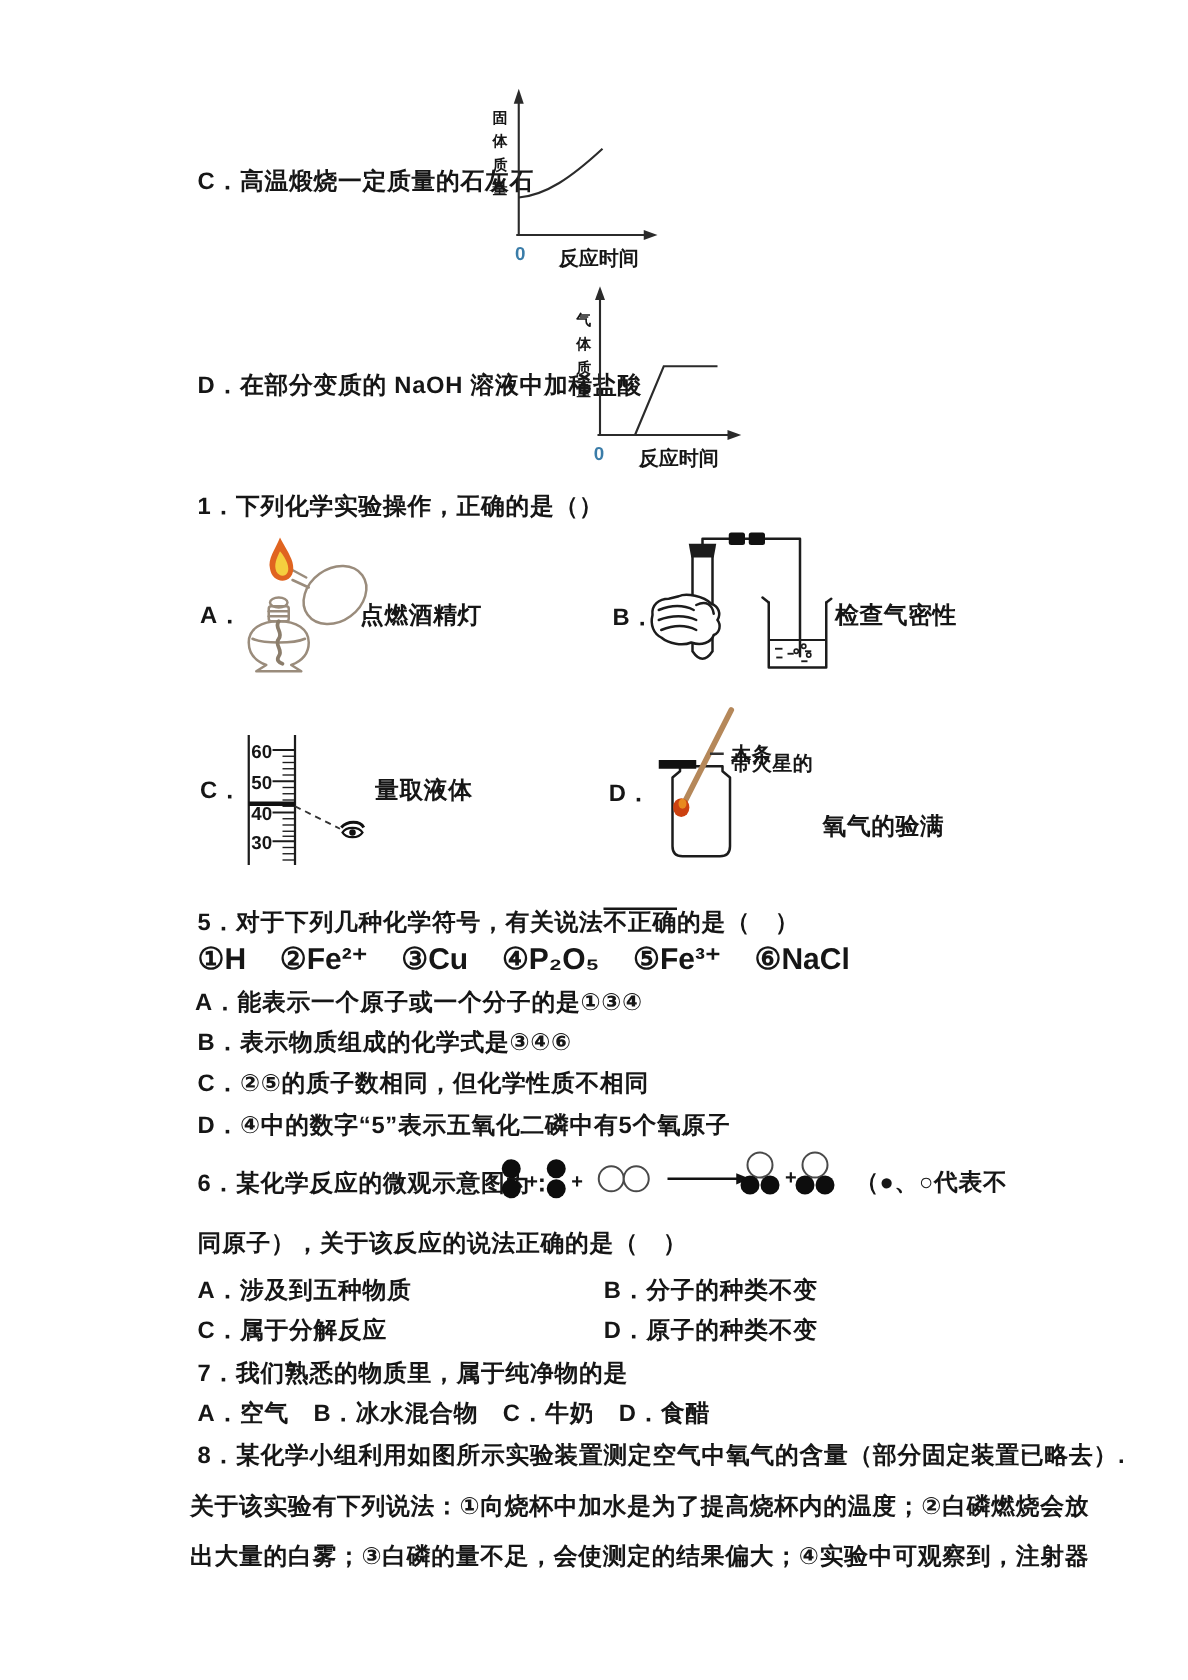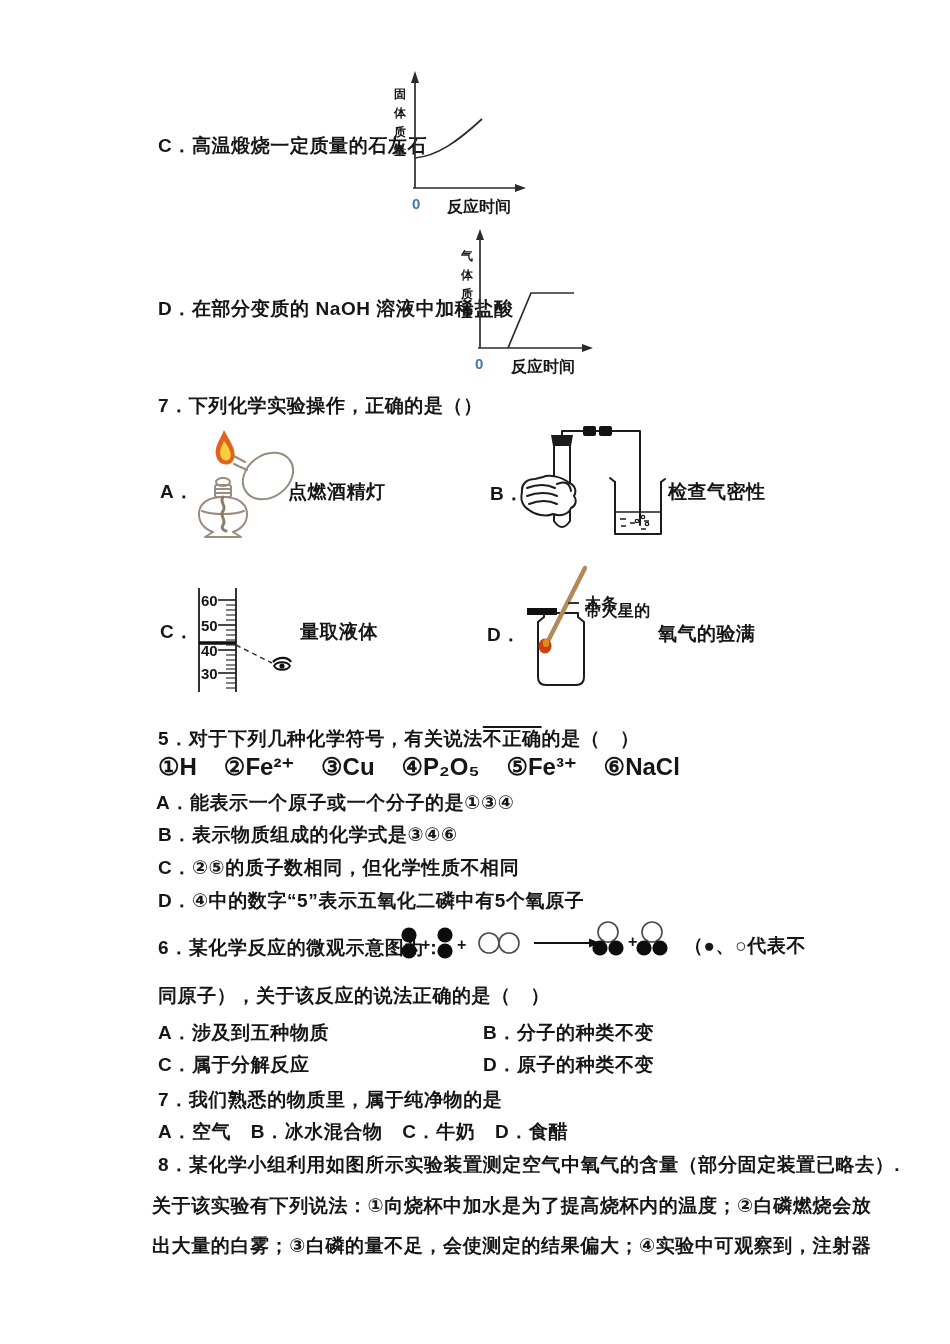--- a/index.html
+++ b/index.html
@@ -49,21 +49,21 @@
       <line x1="28" y1="120" x2="133" y2="120"></line>
       <path d="M58,120 L81,65 L124,65"></path>
     </g>
     <polygon points="30,1 26,12 34,12" fill="#2b2b2b"></polygon>
     <polygon points="143,120 132,116 132,124" fill="#2b2b2b"></polygon>
   </svg>
   <div class="vlabel" style="left:457px; top:247px;">气体质量</div>
   <div class="zero" style="left:475px; top:355px;">0</div>
   <div class="axl" style="left:511px; top:357px;">反应时间</div>
 
-  <div class="t" style="left:158px; top:394px;">7．下列化学实验操作，正确的是（）</div>
+  <div class="t" style="left:158px; top:394px;">1．下列化学实验操作，正确的是（）</div>
 
   <div class="cap" style="left:160px; top:479px;">A．</div>
   <svg style="left:183px; top:424px;" width="135" height="126" viewBox="0 0 135 126">
     <g stroke="#9a8c7c" stroke-width="2" fill="none" stroke-linecap="round" stroke-linejoin="round">
       <ellipse cx="85" cy="52" rx="27" ry="21" transform="rotate(-36 85 52)"></ellipse>
       <path d="M62,38 l-13,-7 M64,46 l-13,-6"></path>
       <path d="M50,32 l-8,3"></path>
       <path d="M16,90 C16,79 26,73 40,73 C54,73 64,79 64,90 C64,99 58,105 50,108 L58,113 L22,113 L30,108 C22,105 16,99 16,90 Z"></path>
       <path d="M19,87 C28,91 52,91 61,87"></path>
       <rect x="32" y="61" width="16" height="12" rx="2"></rect>
@@ -156,21 +156,21 @@
   <svg style="left:518px; top:556px;" width="150" height="140" viewBox="0 0 150 140">
     <path class="ink" d="M20,66 L20,121 Q20,129 28,129 L58,129 Q66,129 66,121 L66,66 L60,61 L60,57 L26,57 L26,61 Z"></path>
     <rect x="9" y="52" width="30" height="7" fill="#111"></rect>
     <line x1="67" y1="12" x2="28" y2="89" stroke="#b5885a" stroke-width="4.5" stroke-linecap="round"></line>
     <ellipse cx="27" cy="90" rx="6.5" ry="7.5" fill="#cc4110"></ellipse>
     <ellipse cx="28" cy="87" rx="3.2" ry="4" fill="#e8891e"></ellipse>
     <line x1="50" y1="47" x2="61" y2="47" stroke="#333" stroke-width="2"></line>
   </svg>
   <div class="sm" style="left:585px; top:569px;margin-top:32px;">带火星的</div>
   <div class="sm" style="left:585px; top:594px;">木条</div>
-  <div class="cap" style="left:658px; top:621px;">氧气的验满</div>
+  <div class="cap" style="left:658px; top:648px;">氧气的验满</div>
 
   <div class="t" style="left:158px; top:727px;"><span>5．对于下列几种化学符号，有关说法</span><span class="ol">不正确</span><span>的是（　）</span></div>
   <div class="symrow mono" style="left:158px; top:753px;">
     <span>①H</span>
     <span>②Fe²⁺</span>
     <span>③Cu</span>
     <span>④P₂O₅</span>
     <span>⑤Fe³⁺</span>
     <span>⑥NaCl</span>
   </div>

